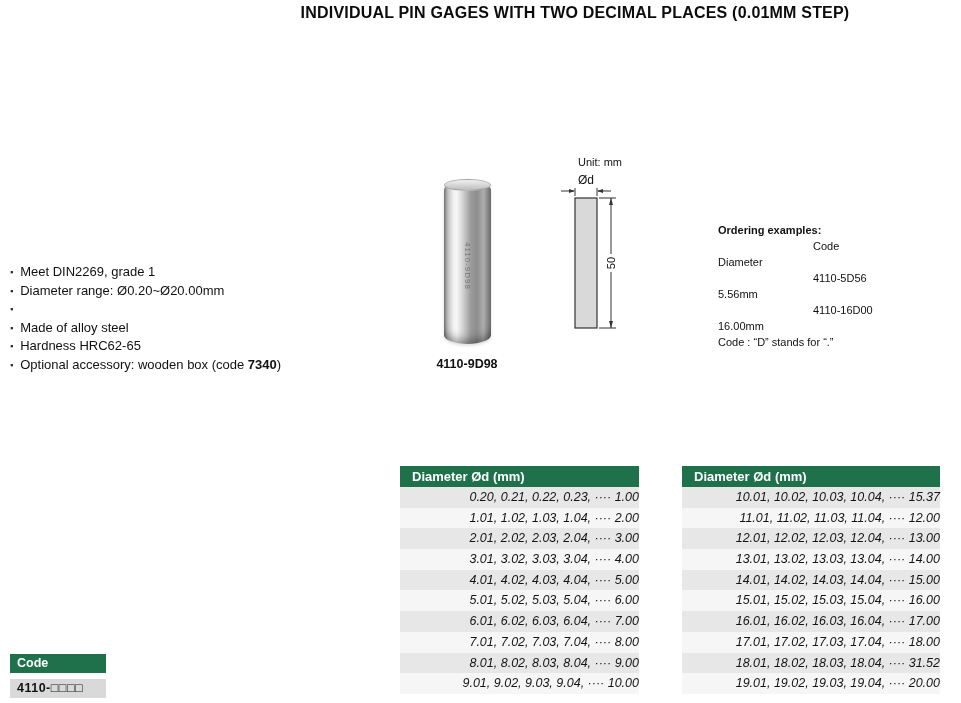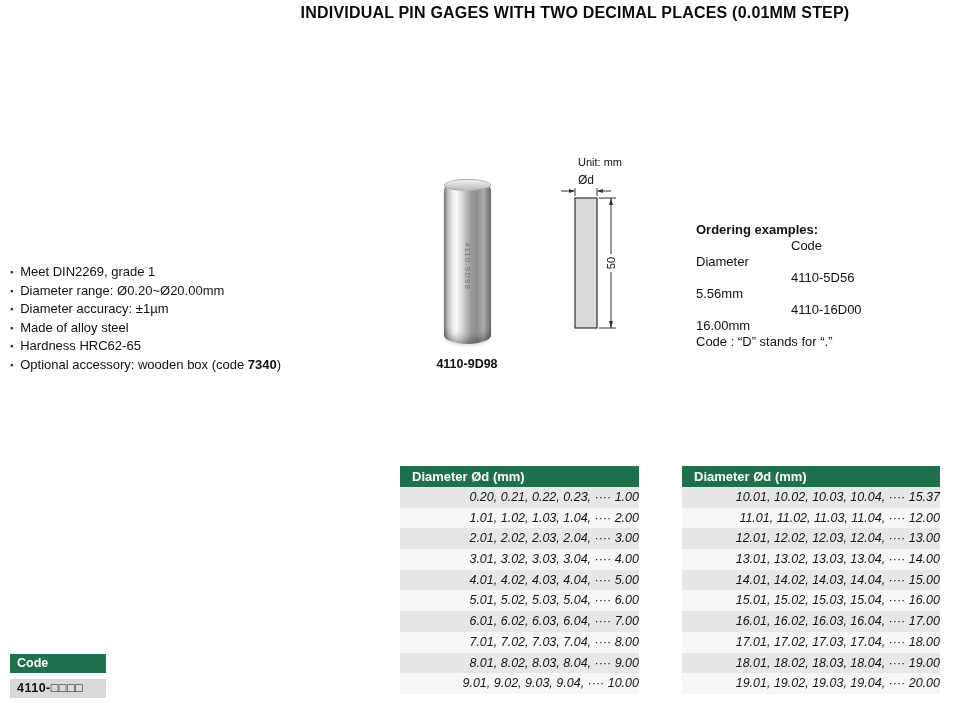--- a/index.html
+++ b/index.html
@@ -26,21 +26,21 @@
   .pin-engraving { position:absolute; left:50%; top:52%; transform:translate(-50%,-50%);
     writing-mode:vertical-rl; font-size:8px; letter-spacing:1px; color:rgba(70,70,70,.55); }
   .pin-label { position:absolute; left:416px; top:357px; width:102px; text-align:center;
     font-size:12.5px; font-weight:700; }
 
   
   .diagram { position:absolute; left:552px; top:150px; }
   .diagram text { font-family:"Liberation Sans","DejaVu Sans",sans-serif; fill:#111; }
 
   
-  .ordering { position:absolute; left:696px; top:222px; width:210px; font-size:13px; line-height:16px; }
+  .ordering { position:absolute; left:718px; top:222px; width:210px; font-size:11px; line-height:16px; }
   .ordering-title { font-weight:700; }
   .o-row { display:flex; }
   .o-c1 { width:95px;margin-top:16px; }
   .o-c2 { flex:1; }
 
   
   .dtable { position:absolute; top:466px; }
   .dtable.left  { left:400px; width:239px; }
   .dtable.right { left:682px; width:258px; }
   .dt-header { height:21px; line-height:21px; background:var(--header-green,#1e714b);
@@ -67,21 +67,20 @@
     <li>
       <span class="bullet">▪</span>
       <span>Meet DIN2269, grade 1</span>
     </li>
     <li>
       <span class="bullet">▪</span>
       <span>Diameter range: Ø0.20~Ø20.00mm</span>
     </li>
     <li>
       <span class="bullet">▪</span>
-      <span>Diameter accuracy: ±1µm</span>
     </li>
     <li>
       <span class="bullet">▪</span>
       <span>Made of alloy steel</span>
     </li>
     <li>
       <span class="bullet">▪</span>
       <span>Hardness HRC62-65</span>
     </li>
     <li>
@@ -158,21 +157,21 @@
   <div class="dtable right">
     <div class="dt-header">Diameter Ød (mm)</div>
     <div class="dt-row">10.01, 10.02, 10.03, 10.04, ···· 15.37</div>
     <div class="dt-row">11.01, 11.02, 11.03, 11.04, ···· 12.00</div>
     <div class="dt-row">12.01, 12.02, 12.03, 12.04, ···· 13.00</div>
     <div class="dt-row">13.01, 13.02, 13.03, 13.04, ···· 14.00</div>
     <div class="dt-row">14.01, 14.02, 14.03, 14.04, ···· 15.00</div>
     <div class="dt-row">15.01, 15.02, 15.03, 15.04, ···· 16.00</div>
     <div class="dt-row">16.01, 16.02, 16.03, 16.04, ···· 17.00</div>
     <div class="dt-row">17.01, 17.02, 17.03, 17.04, ···· 18.00</div>
-    <div class="dt-row">18.01, 18.02, 18.03, 18.04, ···· 19.00</div>
+    <div class="dt-row">18.01, 18.02, 18.03, 18.04, ···· 31.52</div>
     <div class="dt-row">19.01, 19.02, 19.03, 19.04, ···· 20.00</div>
   </div>
 
   <div class="code-block">
     <div class="code-head">Code</div>
     <div class="code-value">4110-□□□□</div>
   </div>
 
 </div>
 

